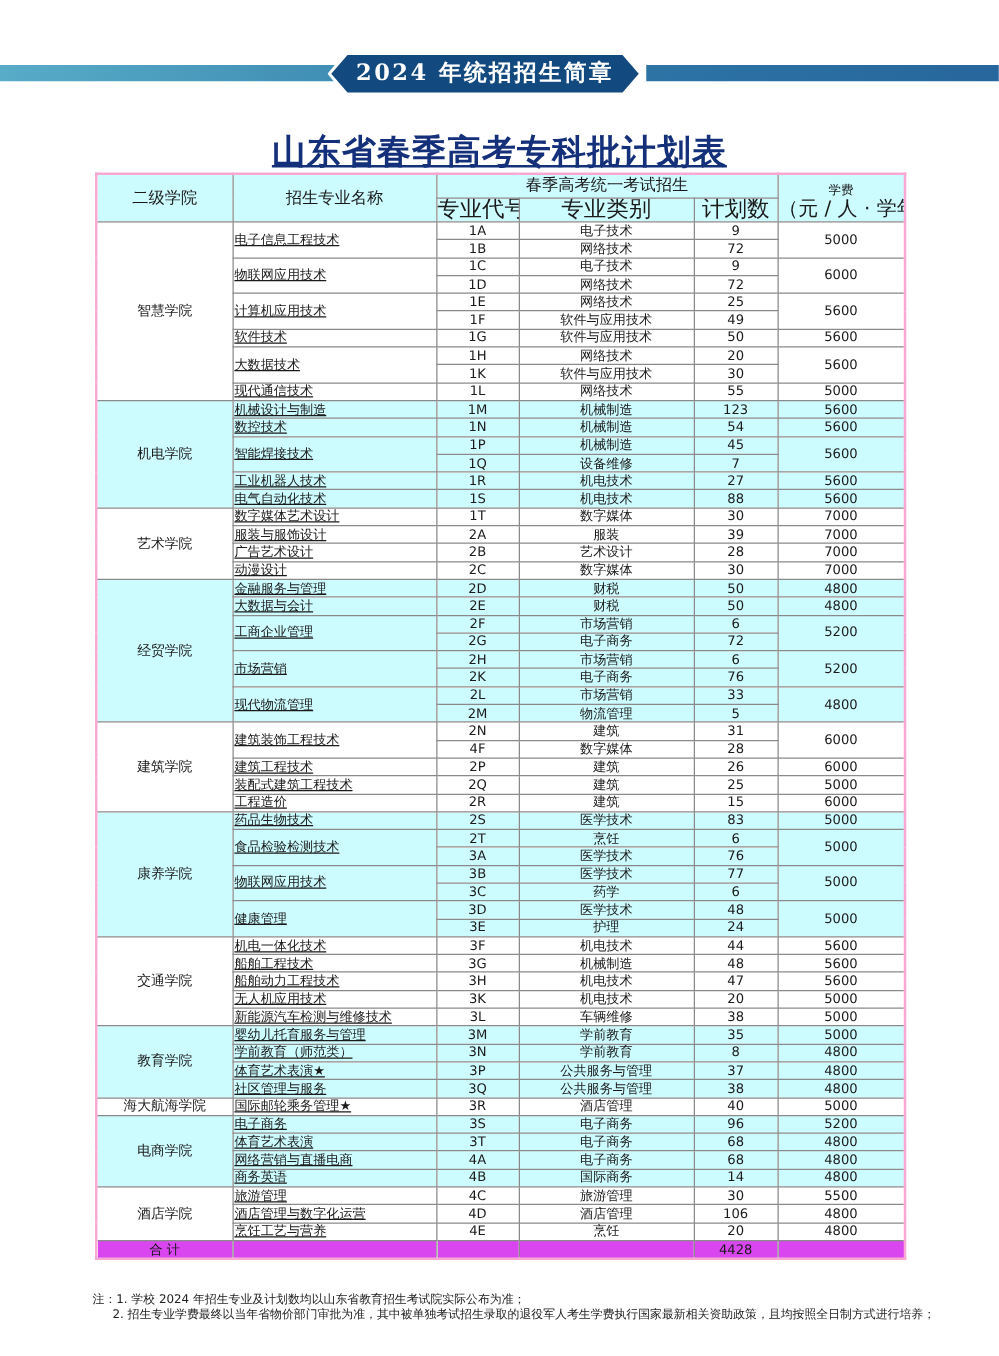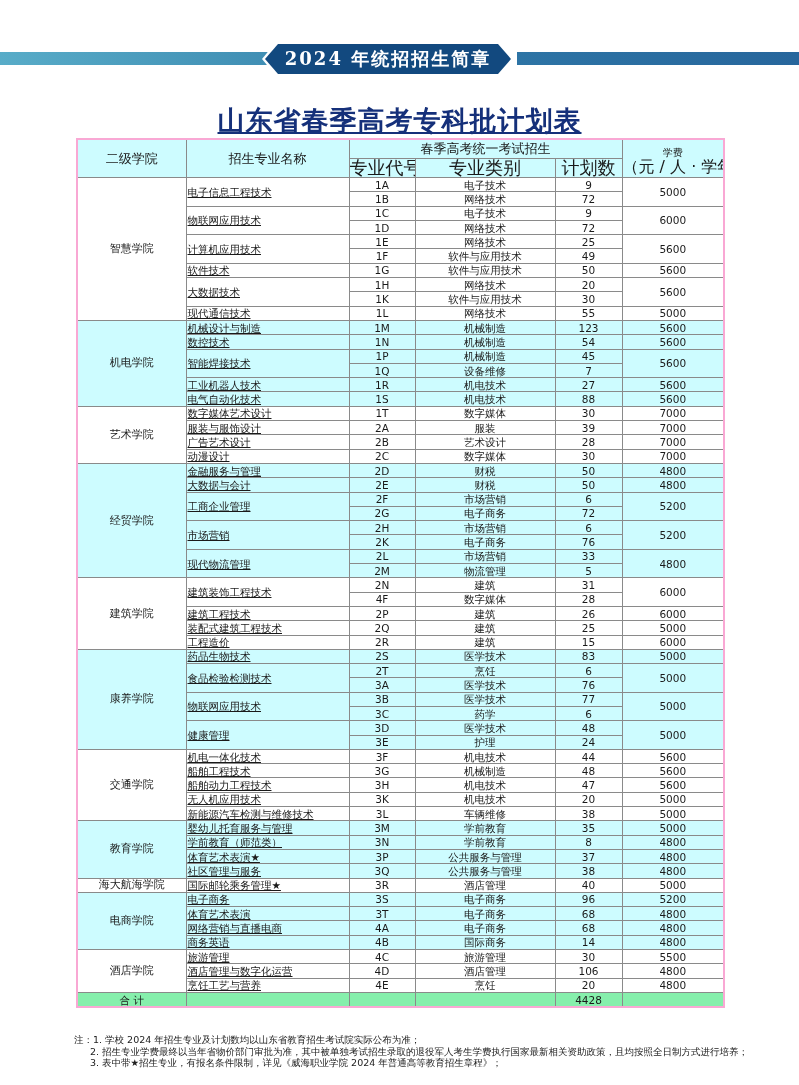--- a/index.html
+++ b/index.html
@@ -29,21 +29,21 @@
   .plan-table td, .plan-table th { border: 1px solid #8a8a8a; padding: 0; height: 13.3px;
         line-height: 12px; text-align: center; overflow: hidden; white-space: nowrap; font-weight: normal; }
   .plan-table thead th { background: #cdfcff; font-size: 13px; height: 18px; }
   .plan-table thead .h-sub { font-size: 18px; margin-left: 40px; }
   .plan-table thead .fee-unit { font-size: 16px; display: block; line-height: 12px; }
   .plan-table thead .fee-label { display: block; line-height: 16px; font-size: 10px; }
   .plan-table td.major { text-align: left; padding-left: 1px; text-decoration: underline; }
   .plan-table td.college { font-size: 11px; }
   .grp-white td { background: #ffffff; }
   .grp-cyan td { background: #cdfcff; }
-  .total-row td { background: #86efac; }
+  .total-row td { background: #d946ef; }
 
   col.c1 { width: 109px; } col.c2 { width: 163px; } col.c3 { width: 66px; }
   col.c4 { width: 140px; } col.c5 { width: 67px; } col.c6 { width: 102px; }
 
   
   .notes { position: absolute; left: 74px; top: 995px; font-size: 9.5px; line-height: 11.5px; color: #222; margin-top: 39px; }
   .note-line { white-space: nowrap; }
   .note-line.indent { padding-left: 16px; }
 </style>
 </head>
@@ -484,14 +484,13 @@
       <td></td>
       <td>4428</td>
       <td></td>
     </tr>
   </tfoot>
 </table>
 
 <div class="notes">
   <div class="note-line">注：1. 学校 2024 年招生专业及计划数均以山东省教育招生考试院实际公布为准；</div>
   <div class="note-line indent">2. 招生专业学费最终以当年省物价部门审批为准，其中被单独考试招生录取的退役军人考生学费执行国家最新相关资助政策，且均按照全日制方式进行培养；</div>
-  <div class="note-line indent">3. 表中带★招生专业，有报名条件限制，详见《威海职业学院 2024 年普通高等教育招生章程》；</div>
 </div>
 
 </body></html>

